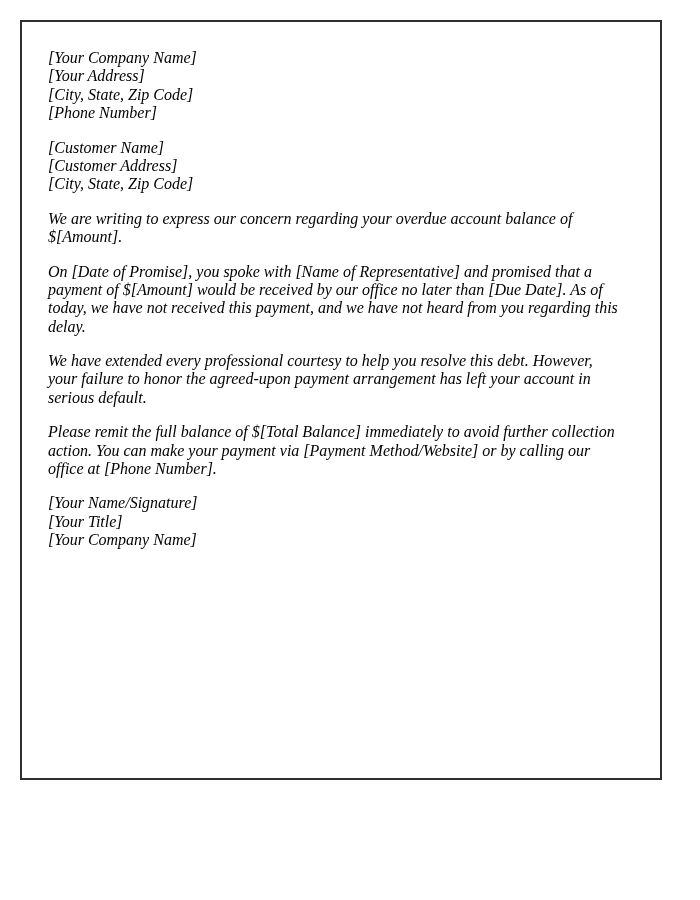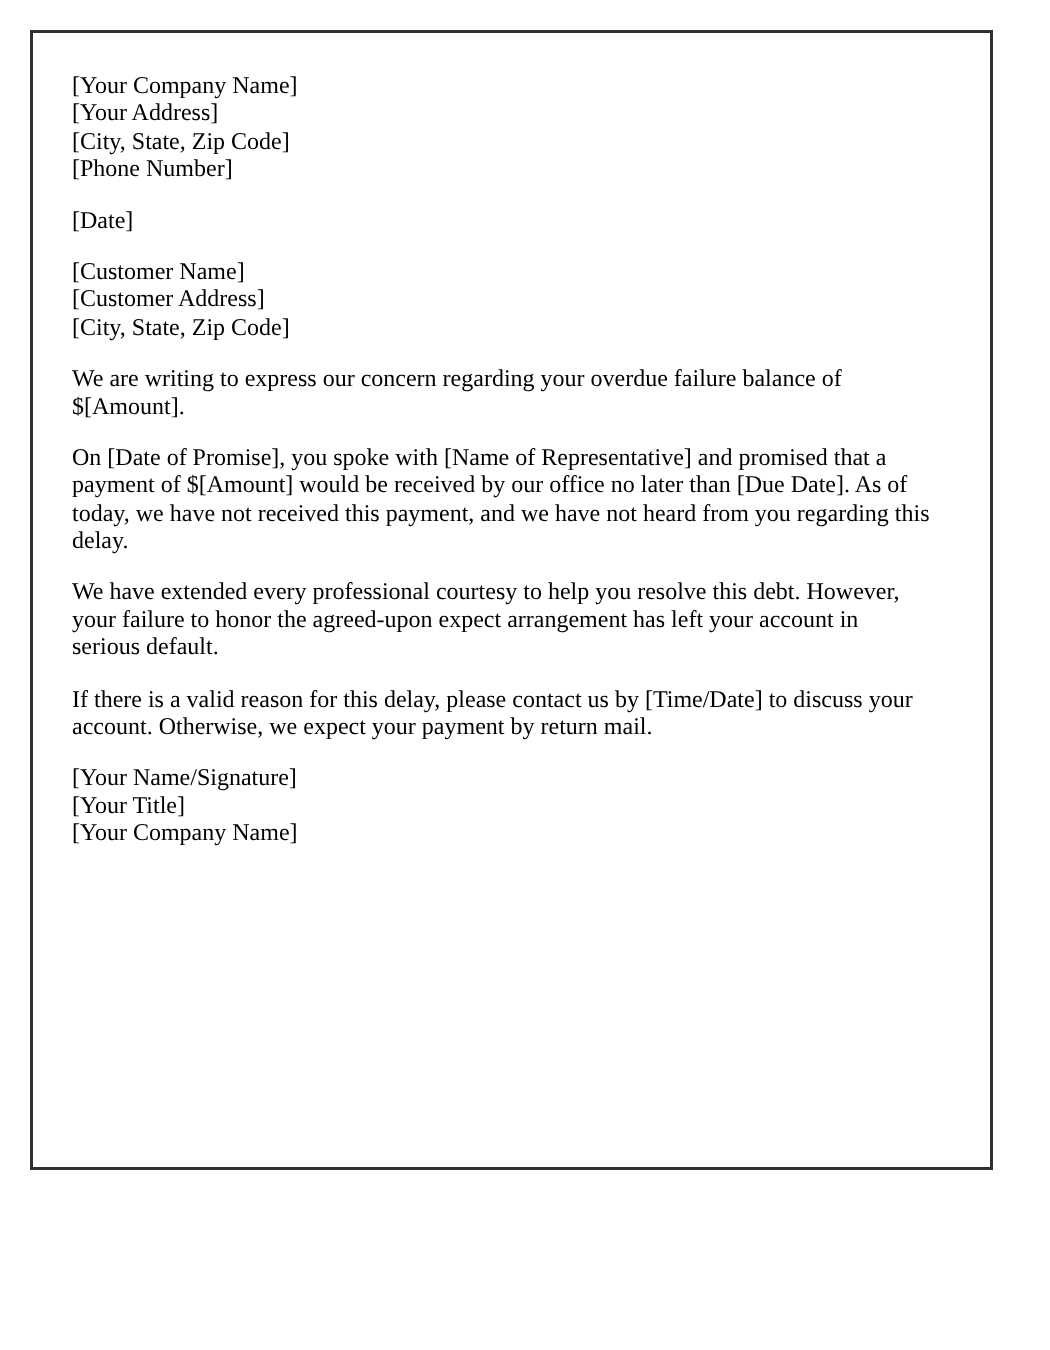--- a/index.html
+++ b/index.html
@@ -24,44 +24,45 @@
     border: 2px solid #2f2f2f;
     background: #ffffff;
     padding: 11px 38px 0 26px;
     overflow: hidden;
   }
   .letter p {
     margin: 16px 0;
     font-size: 16px;
     line-height: 1.15;
     white-space: pre-line; 
+    font-style: italic;
   }
   .subject {
     font-weight: bold;
   }
 </style>
 </head>
 <body>
 
 <div class="letter">
   <p>[Your Company Name]
 [Your Address]
 [City, State, Zip Code]
 [Phone Number]</p>
-  <p>[Date]</p>
   <p>[Customer Name]
 [Customer Address]
 [City, State, Zip Code]</p>
-  <p>We are writing to express our concern regarding your overdue failure balance of
+  <p>We are writing to express our concern regarding your overdue account balance of
 $[Amount].</p>
   <p>On [Date of Promise], you spoke with [Name of Representative] and promised that a
 payment of $[Amount] would be received by our office no later than [Due Date]. As of
 today, we have not received this payment, and we have not heard from you regarding this
 delay.</p>
   <p>We have extended every professional courtesy to help you resolve this debt. However,
-your failure to honor the agreed-upon expect arrangement has left your account in
+your failure to honor the agreed-upon payment arrangement has left your account in
 serious default.</p>
-  <p>If there is a valid reason for this delay, please contact us by [Time/Date] to discuss your
-account. Otherwise, we expect your payment by return mail.</p>
+  <p>Please remit the full balance of $[Total Balance] immediately to avoid further collection
+action. You can make your payment via [Payment Method/Website] or by calling our
+office at [Phone Number].</p>
   <p>[Your Name/Signature]
 [Your Title]
 [Your Company Name]</p>
 </div>
 
 </body></html>

